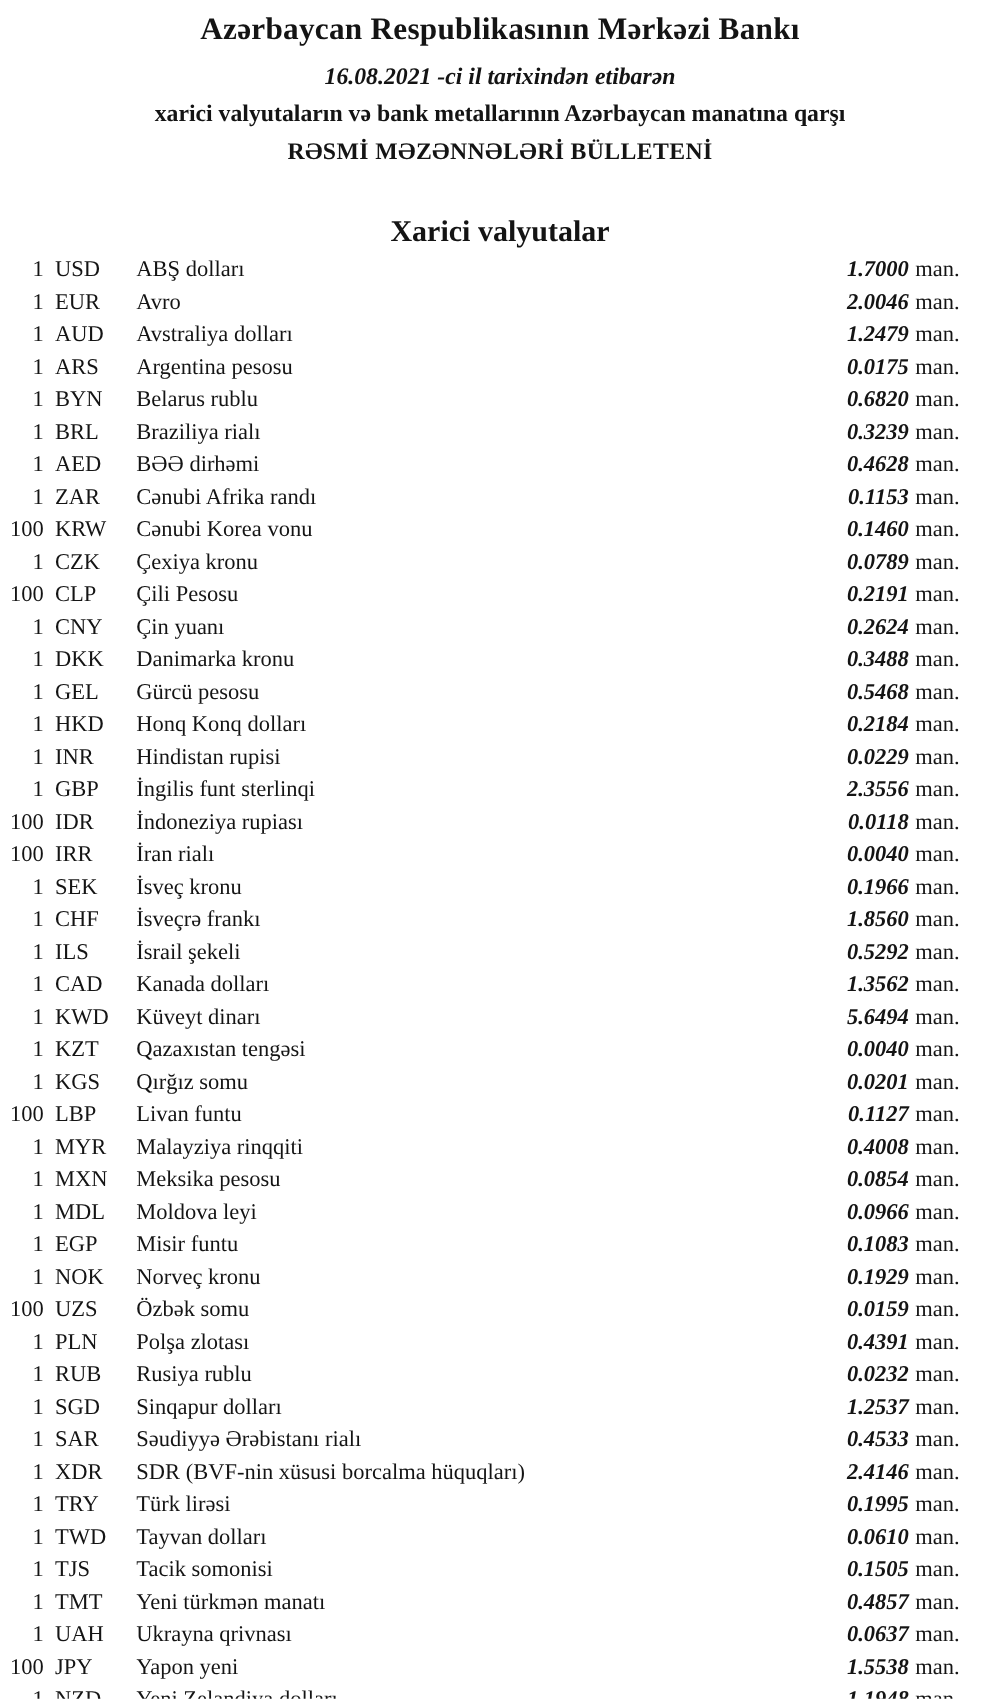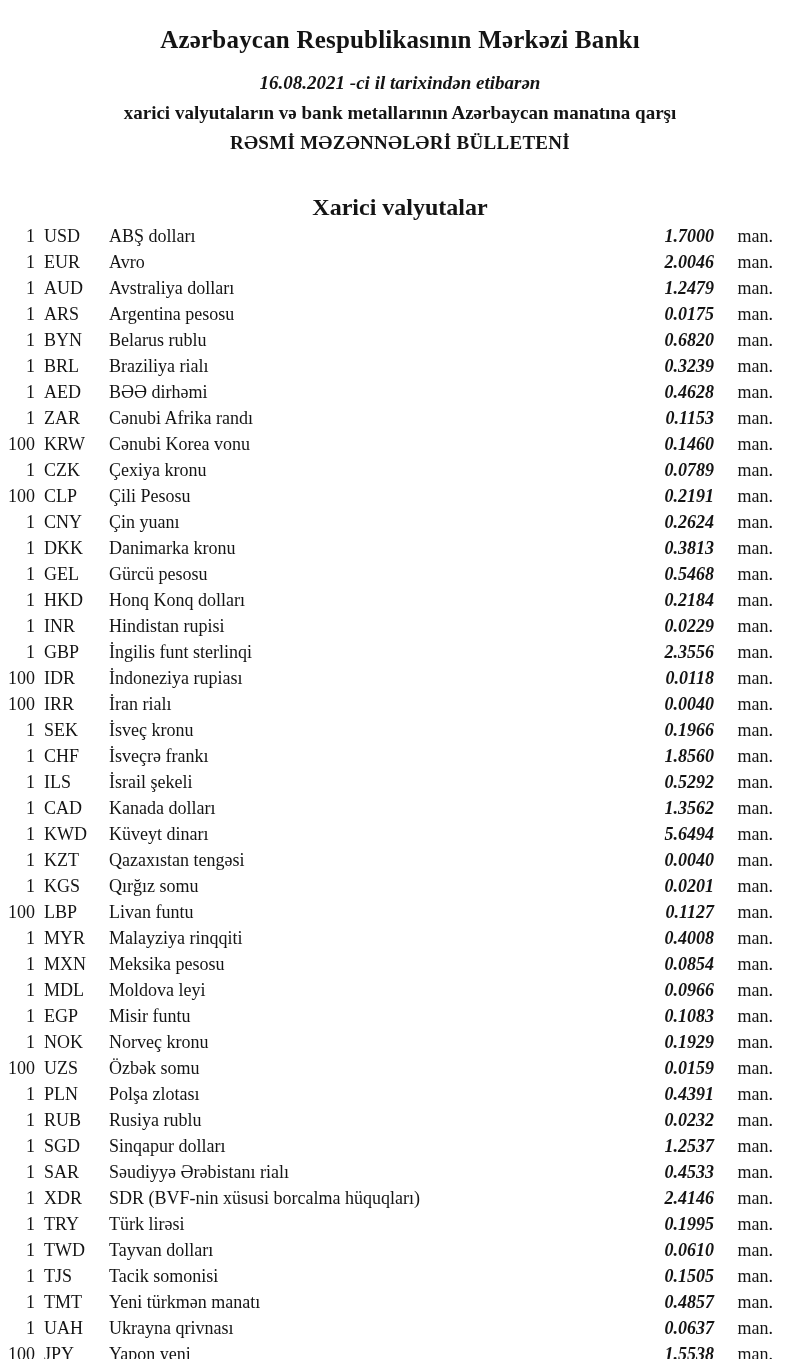--- a/index.html
+++ b/index.html
@@ -13,21 +13,21 @@
     overflow: hidden;
     font-family: "Liberation Serif", "DejaVu Serif", serif;
     color: #141414;
   }
   .doc {
     width: 800px;
     height: 1359px;
     box-sizing: border-box;
   }
   .hdr-title {
-    margin: 16px;
+    margin: 0;
     padding-top: 9px;
     text-align: center;
     font-size: 25px;
     font-weight: bold;
     line-height: 30px;
     letter-spacing: 0.2px;
   }
   .hdr-sub {
     margin: 0;
     text-align: center;
@@ -76,22 +76,21 @@
   }
   .col-rate {
     flex: 0 0 auto;
     font-weight: bold;
     font-style: italic;
     text-align: right;
   }
   .col-unit {
     width: 46px;
     flex: 0 0 46px;
-    margin-left: 13px;
-    text-align: right;
+    text-align: center;
   }
 </style>
 </head>
 <body>
 
 <div class="doc">
 
   <h1 class="hdr-title">Azərbaycan Respublikasının Mərkəzi Bankı</h1>
 
   <p class="hdr-sub date">16.08.2021 -ci il tarixindən etibarən</p>
@@ -196,21 +195,21 @@
     <span class="col-code">CNY</span>
     <span class="col-name">Çin yuanı</span>
     <span class="col-rate">0.2624</span>
     <span class="col-unit">man.</span>
   </div>
 
   <div class="rate-row">
     <span class="col-qty">1</span>
     <span class="col-code">DKK</span>
     <span class="col-name">Danimarka kronu</span>
-    <span class="col-rate">0.3813</span>
+    <span class="col-rate">0.3488</span>
     <span class="col-unit">man.</span>
   </div>
 
   <div class="rate-row">
     <span class="col-qty">1</span>
     <span class="col-code">GEL</span>
     <span class="col-name">Gürcü pesosu</span>
     <span class="col-rate">0.5468</span>
     <span class="col-unit">man.</span>
   </div>

